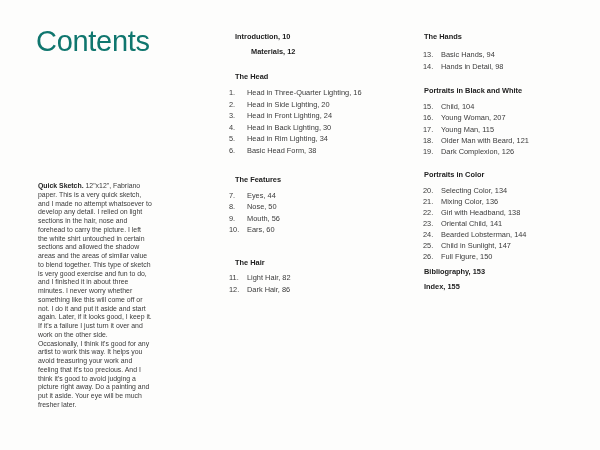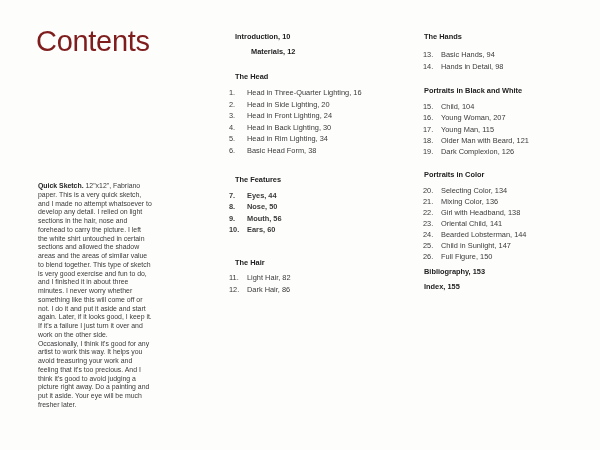--- a/index.html
+++ b/index.html
@@ -5,42 +5,42 @@
   html,body { margin:0; padding:0; background:#ffffff; }
   .page {
     position:relative; width:600px; height:450px;
     background:#fdfdfc; overflow:hidden;
     font-family:"Liberation Sans", sans-serif;
     color:#333;
   }
   .title {
     position:absolute; left:36px; top:27px; margin:0;
     font-size:29px; font-weight:400; letter-spacing:-0.3px;
-    line-height:1; color:#7f1d1d;
+    line-height:1; color:#0f766e;
   }
   .caption {
     position:absolute; left:38px; top:182px; width:132px;
     font-size:6.9px; line-height:8.75px; color:#3a3a3a;
     white-space:pre-line;
   }
   .caption .lead { font-weight:700; color:#222; }
   .col { position:absolute; top:32px; width:172px; font-size:7.4px; }
   .col-mid  { left:235px; }
   .col-right{ left:424px; }
   .h { font-weight:700; line-height:9px; color:#222; }
   .list .item { line-height:11.6px; color:#3a3a3a; }
   .num { display:inline-block; width:13px; margin-right:5px; }
   .col-mid  .list { margin-left:-6px; }
   .col-right .list { margin-left:-1px; }
   
   .m-mat  { margin-top:6px;padding-left:16px; }
   .m-head { margin-top:16px; }
   .m-l1   { margin-top:6px; }
   .m-feat { margin-top:18px; }
-  .m-l2   { margin-top:6px;font-weight:bold; }
+  .m-l2   { margin-top:6px; }
   .m-hair { margin-top:22px; }
   .m-l3   { margin-top:5px; }
   
   .m-l4   { margin-top:8px; }
   .m-pbw  { margin-top:14px; }
   .m-l5   { margin-top:6px; .line-height:11.3px; }
   .m-l5 .item { line-height:11.3px; }
   .m-pc   { margin-top:12px; }
   .m-l6   { margin-top:6px; }
   .m-l6 .item { line-height:11px; }

